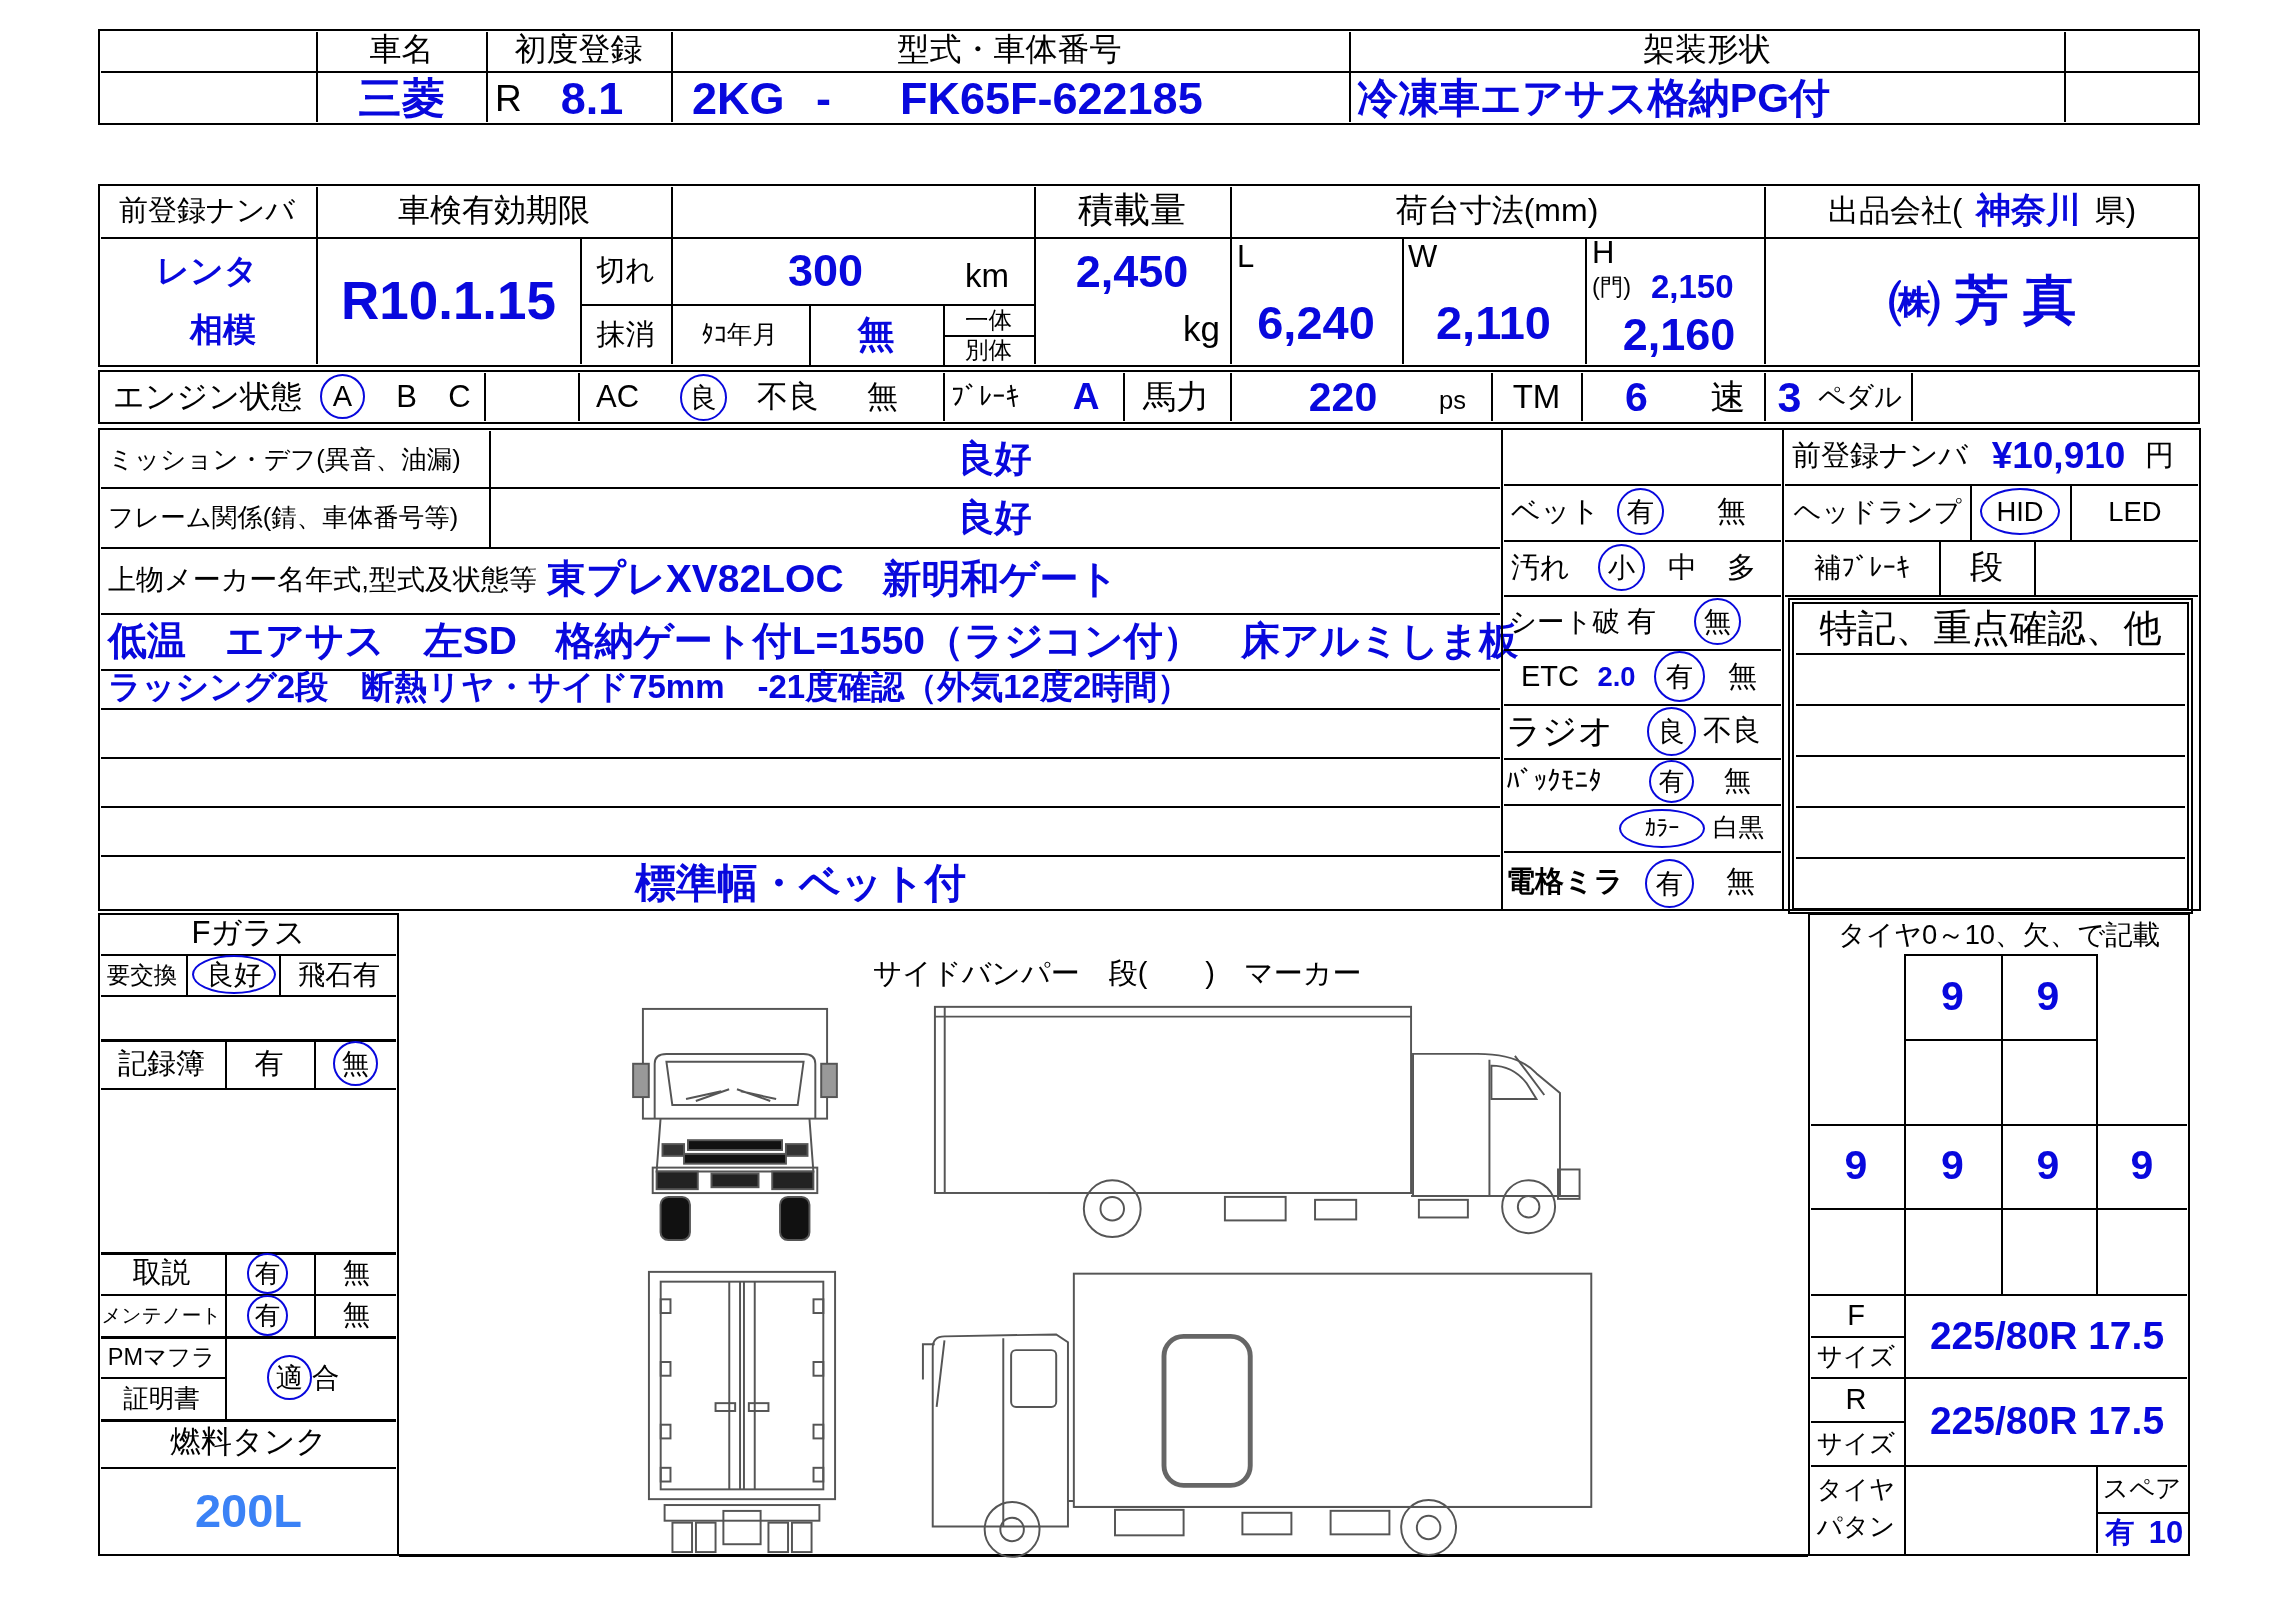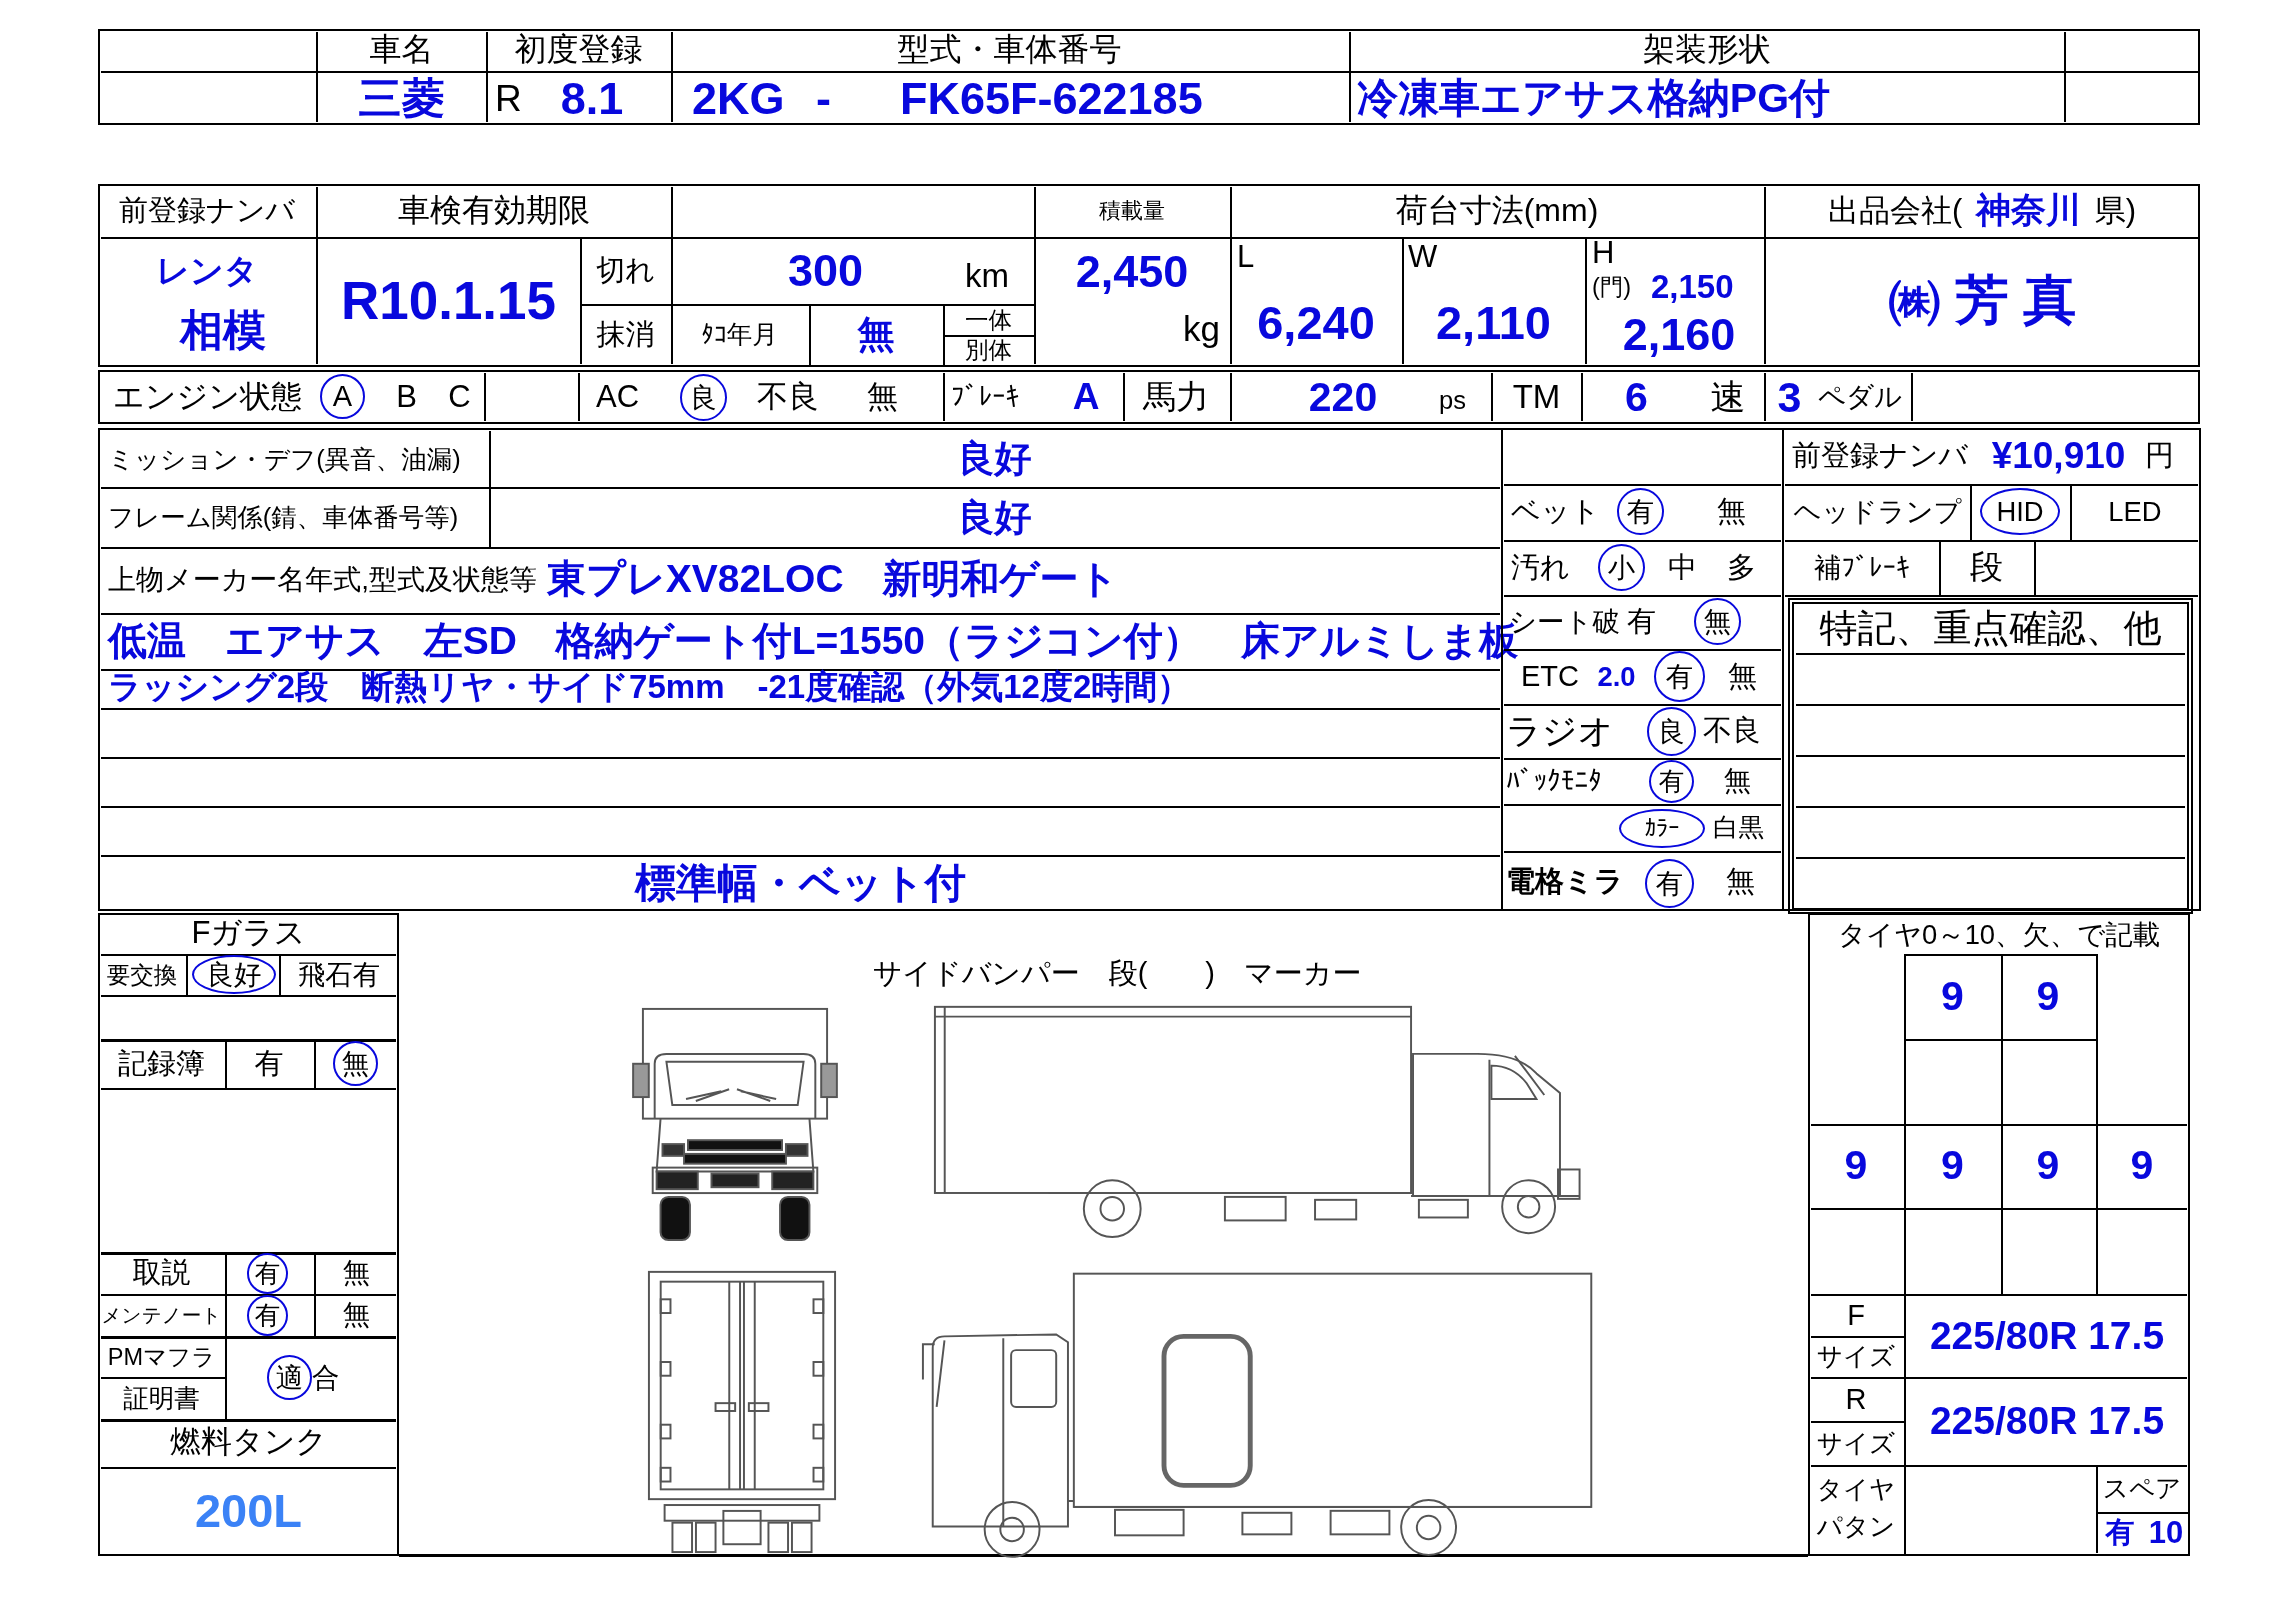--- a/index.html
+++ b/index.html
@@ -53,30 +53,30 @@
   <div class="ln" style="left:580px;top:237px;width:2px;height:127px;"></div>
   <div class="ln" style="left:1402px;top:237px;width:2px;height:127px;"></div>
   <div class="ln" style="left:1585px;top:237px;width:2px;height:127px;"></div>
   <div class="ln" style="left:580px;top:304px;width:456px;height:2px;"></div>
   <div class="ln" style="left:809px;top:304px;width:2px;height:61px;"></div>
   <div class="ln" style="left:943px;top:304px;width:2px;height:61px;"></div>
   <div class="ln" style="left:943px;top:335px;width:93px;height:2px;"></div>
 
   <div class="t c" style="left:98px;top:184px;width:218px;height:53px;font-size:29px;">前登録ナンバ</div>
   <div class="t c" style="left:316px;top:184px;width:356px;height:53px;font-size:32px;">車検有効期限</div>
-  <div class="t c" style="left:1034px;top:184px;width:196px;height:53px;font-size:22px;">積載量</div>
+  <div class="t c" style="left:1034px;top:184px;width:196px;height:53px;font-size:36px;">積載量</div>
   <div class="t c" style="left:1230px;top:184px;width:534px;height:53px;font-size:32px;">荷台寸法(mm)</div>
   <div class="t c" style="left:1764px;top:184px;width:436px;height:53px;border-radius:16px;">
     <span style="font-size:31px;">出品会社(</span>
     <span class="bl" style="font-size:35px;margin:0 13.7px;">神奈川</span>
     <span style="font-size:31px;">県)</span>
   </div>
 
   <div class="t c bl" style="left:98px;top:243px;width:218px;height:57px;font-size:33px;">レンタ</div>
-  <div class="t c bl" style="left:98px;top:302px;width:206px;height:57px;font-size:43px;padding-left:44px;">相模</div>
+  <div class="t c bl" style="left:98px;top:302px;width:206px;height:57px;font-size:33px;padding-left:44px;">相模</div>
   <div class="t c bl" style="left:316px;top:237px;width:265px;height:127px;font-size:53px;">R10.1.15</div>
   <div class="t c" style="left:580px;top:237px;width:91px;height:67px;font-size:29px;">切れ</div>
   <div class="t c" style="left:580px;top:304px;width:91px;height:61px;font-size:29px;">抹消</div>
   <div class="t c bl" style="left:671px;top:237px;width:309px;height:67px;font-size:45px;">300</div>
   <div class="t" style="left:965px;top:247px;width:59px;height:57px;font-size:33px;">km</div>
   <div class="t c" style="left:671px;top:304px;width:137px;height:61px;font-size:25.5px;">ﾀｺ年月</div>
   <div class="t c bl" style="left:809px;top:304px;width:134px;height:61px;font-size:37px;">無</div>
   <div class="t c" style="left:943px;top:304px;width:91px;height:31px;font-size:23.5px;">一体</div>
   <div class="t c" style="left:943px;top:335px;width:91px;height:30px;font-size:23.5px;">別体</div>
   <div class="t c bl" style="left:1034px;top:237px;width:196px;height:69px;font-size:45px;">2,450</div>

